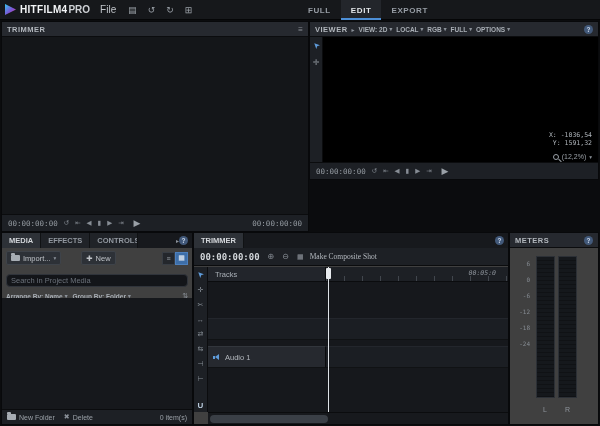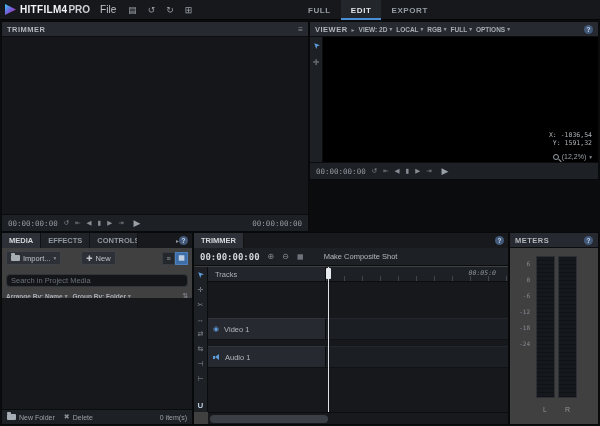--- a/index.html
+++ b/index.html
@@ -78,21 +78,21 @@
   .sort-ic { margin-left:auto; font-size:7px; color:#8b9199; }
   .media-content { position:absolute; top:65px; left:0; right:0; bottom:15px; background:#16181c; }
   .media-bottom { position:absolute; left:0; right:0; bottom:0; height:15px; background:#1d2025; border-top:1px solid #0b0c0e; display:flex; align-items:center; gap:9px; padding:0 5px; font-size:7px; color:#9aa0a7; }
   .mb-item { display:flex; align-items:center; gap:3px; }
   .trash-ic { font-size:7px; color:#8b9199; }
 
   
   .etoolbar { height:18px; display:flex; align-items:center; gap:8px; padding:0 6px; background:#1d2025; border-bottom:1px solid #0b0c0e; }
   .etc { font-family:"DejaVu Sans Mono",monospace; font-size:9px; font-weight:bold; color:#d2d6da; }
   .e-ic { font-size:8px; color:#8d939b; }
-  .composite { display:flex; align-items:center; gap:20px; font-size:7.5px; color:#b4b9bf; white-space:nowrap; }
+  .composite { display:flex; align-items:center; gap:6px; font-size:7.5px; color:#b4b9bf; white-space:nowrap;font-family:Liberation Serif, serif; }
   .slate-ic { font-size:7px; color:#8d939b; }
   .ebody { position:absolute; top:34px; left:0; right:0; bottom:12px; display:flex; }
   .etools { width:14px; background:#1d2025; border-right:1px solid #0b0c0e; display:flex; flex-direction:column; align-items:center; padding:3px 0 2px; gap:7px; font-size:7px; color:#868d95; }
   .etools .sel-arrow { font-size:8px; }
   .snap-ic { margin-top:auto; font-weight:bold; color:#b9cbdd; font-size:8px; }
   .timeline { position:relative; flex:1; background:#16181c; overflow:hidden; }
   .tl-header { display:flex; height:15px; }
   .trackcol-head { width:118px; background:#22252b; border-right:1px solid #0b0c0e; border-bottom:1px solid #0b0c0e; display:flex; align-items:center; padding:0 7px; font-size:7.5px; color:#aab0b7; }
   .ruler { position:relative; flex:1; background:#1d2025; border-bottom:1px solid #0b0c0e; }
   .ruler-ticks { position:absolute; left:0; right:0; bottom:0; height:5px; background:repeating-linear-gradient(90deg,#41464d 0,#41464d 1px,transparent 1px,transparent 18px); }
@@ -308,24 +308,20 @@
         <div class="tl-header">
           <div class="trackcol-head">
             <span>Tracks</span>
           </div>
           <div class="ruler">
             <span class="ruler-label">00:05:0</span>
             <div class="ruler-ticks"></div>
           </div>
         </div>
         <div class="track video">
-          <div class="track-head">
-            <span class="eye-ic">◉</span>
-            <span>Video 1</span>
-          </div>
           <div class="track-lane"></div>
         </div>
         <div class="track audio">
           <div class="track-head">
             <span class="spk"></span>
             <span>Audio 1</span>
           </div>
           <div class="track-lane"></div>
         </div>
         <div class="playhead-cap"></div>

